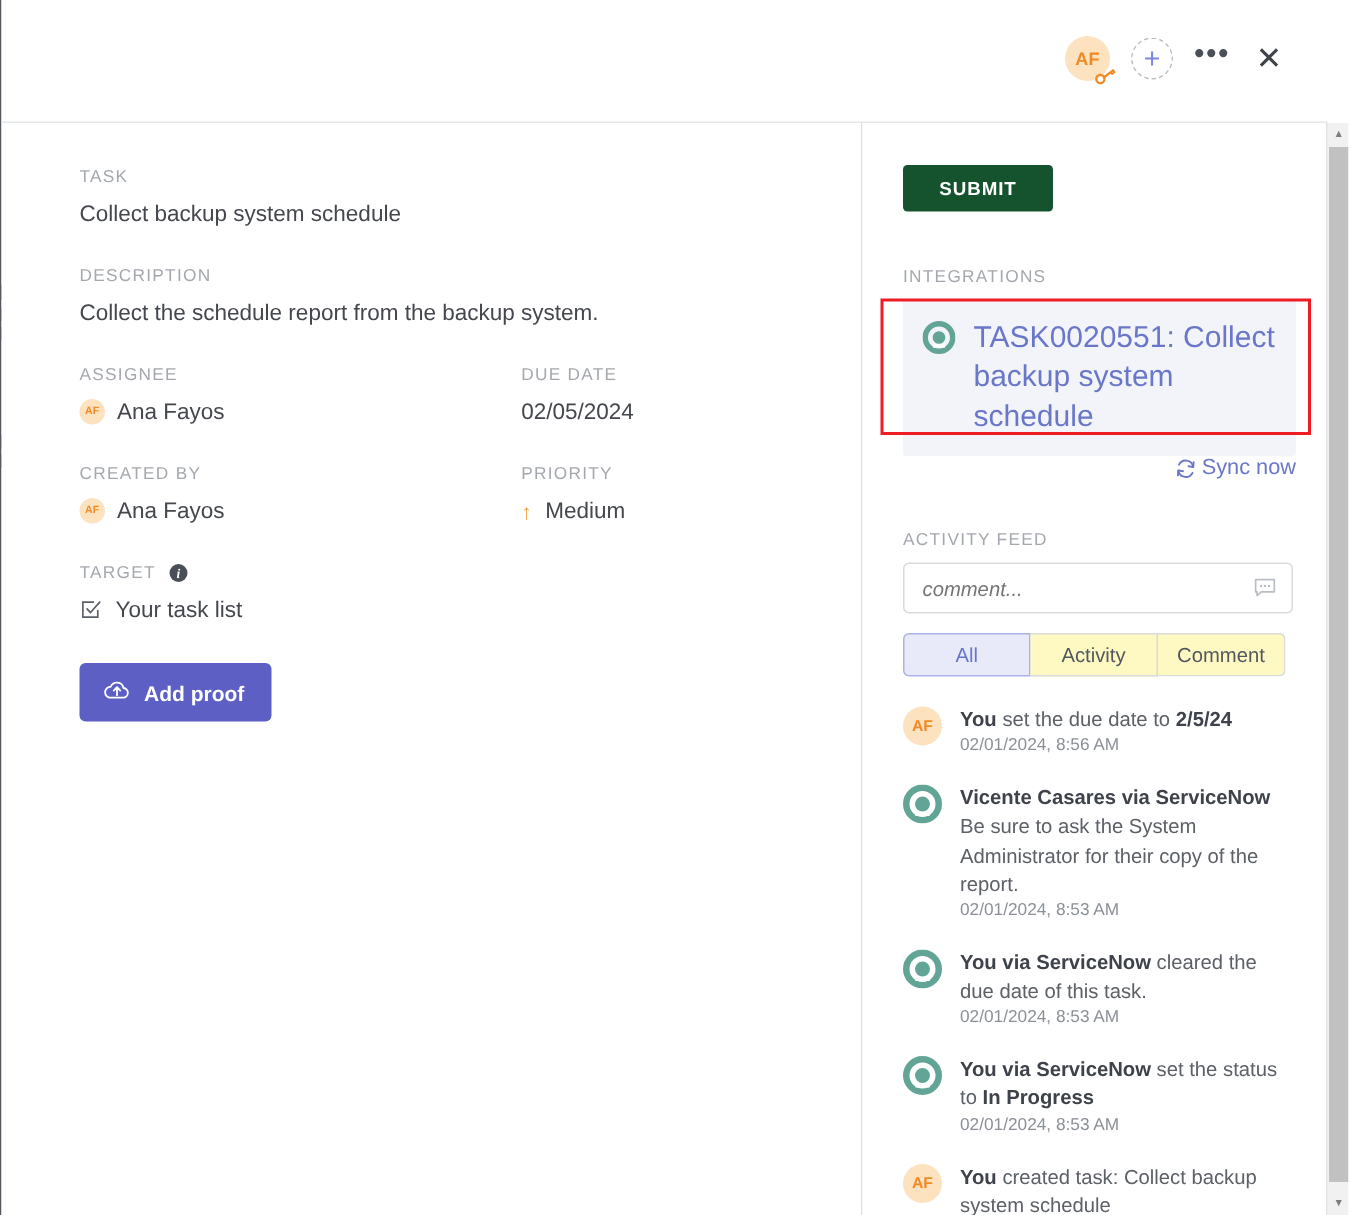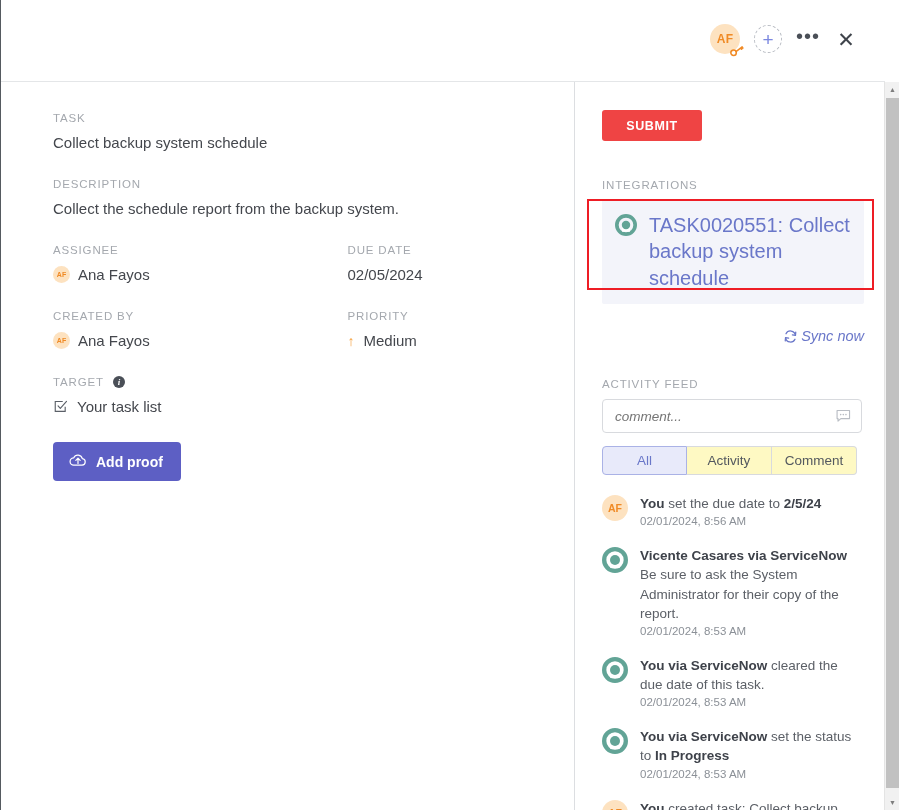--- a/index.html
+++ b/index.html
@@ -118,21 +118,21 @@
     border: none; border-radius: 4px;
     padding: 11px 18px 11px 16px;
     font-size: 14px; font-weight: 700;
     font-family: "Liberation Sans", sans-serif;
     cursor: pointer;
   }
 
   
   .submit-btn {
     display: block;
-    background: #ef4444; color: #fff;
+    background: #14532d; color: #fff;
     border: none; border-radius: 3px;
     width: 100px; height: 31px;
     font-size: 12.5px; font-weight: 700;
     letter-spacing: .6px;
     font-family: "Liberation Sans", sans-serif;
     cursor: pointer;
     margin-bottom: 38px;
   }
   .sec-label {
     font-size: 11.5px; color: #a4a8ae;
@@ -154,22 +154,22 @@
     display: flex; gap: 12px;
     border-radius: 2px;
     cursor: pointer;
   }
   .integration-title {
     font-size: 20px; color: #6a77c9; line-height: 1.32;
   }
   .sync-row {
     width: 262px;
     display: flex; align-items: center; justify-content: flex-end;
-    gap: 3px; margin-top: 24px; margin-bottom: 34px;
-    color: #6a77c9; font-size: 14.5px; cursor: pointer; font-style: italic;
+    gap: 3px; margin-top: 0; margin-bottom: 34px;
+    color: #6a77c9; font-size: 14.5px; cursor: pointer;
   }
   .comment-box {
     width: 260px; height: 34px;
     border: 1px solid #d8dade; border-radius: 4px;
     display: flex; align-items: center;
     padding: 0 9px 0 12px; margin-bottom: 13px;
     background: #fff;
   }
   .comment-box input {
     flex: 1; border: none; outline: none;

